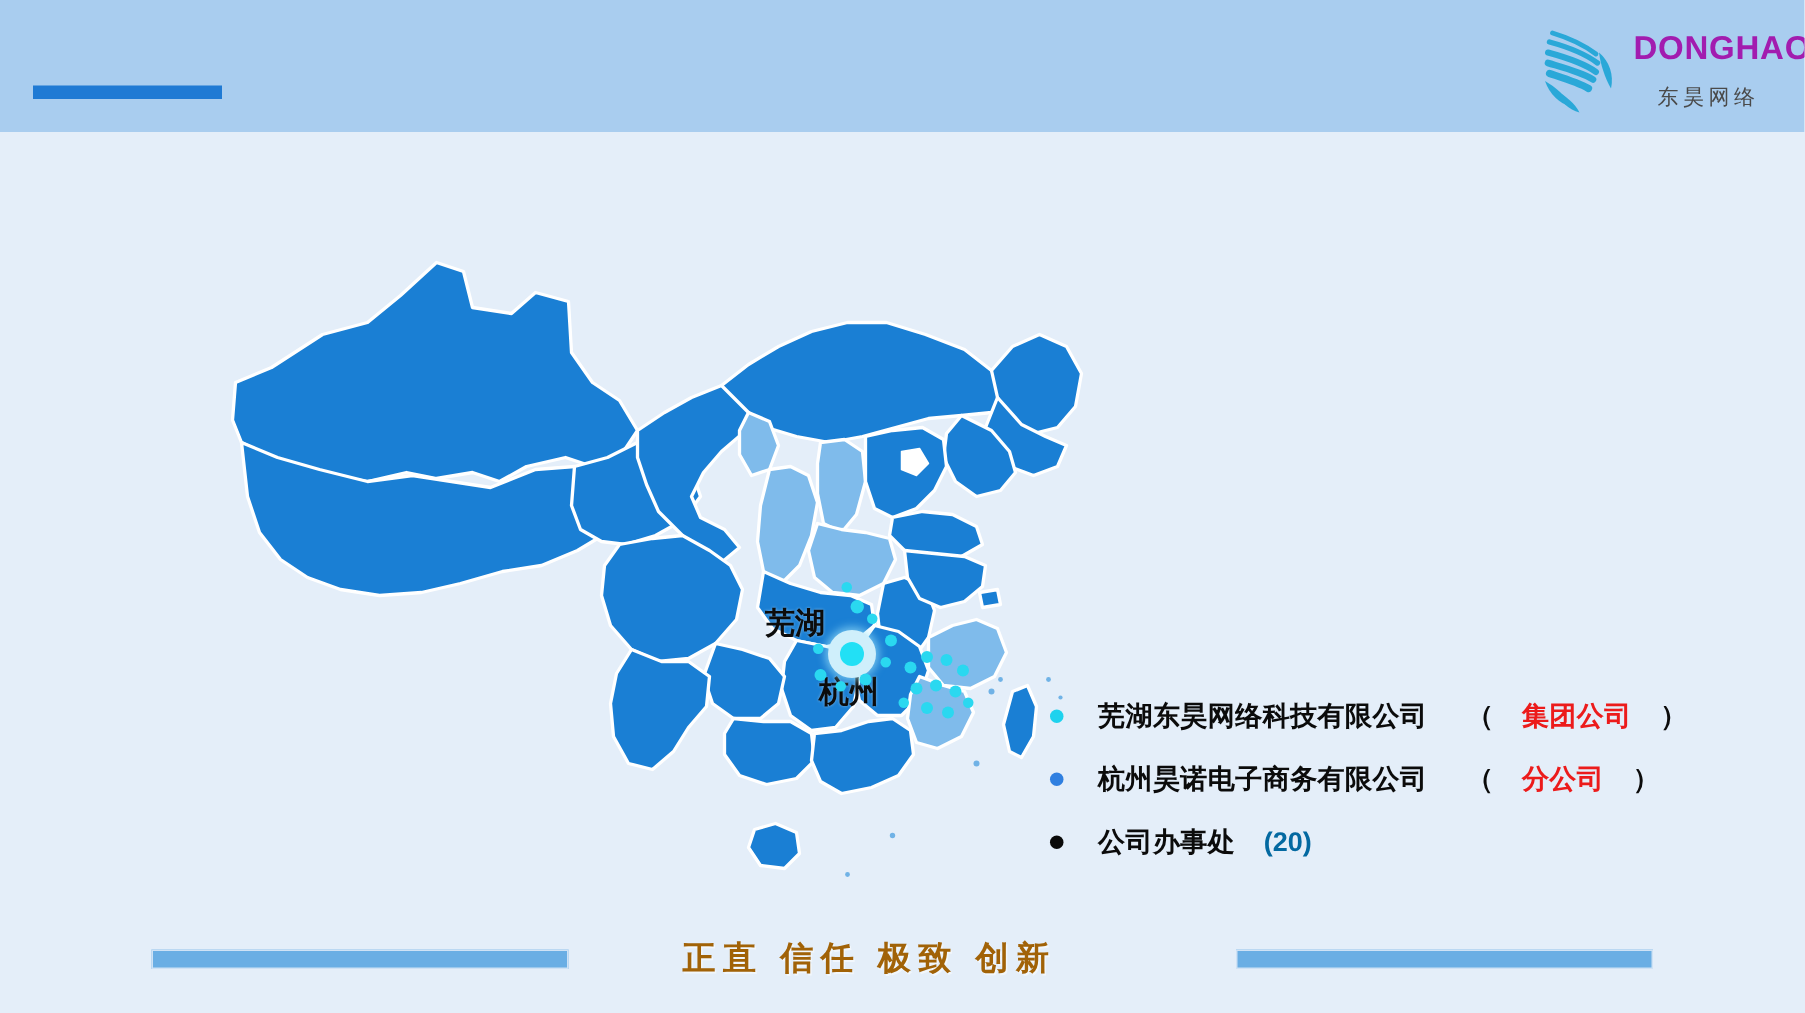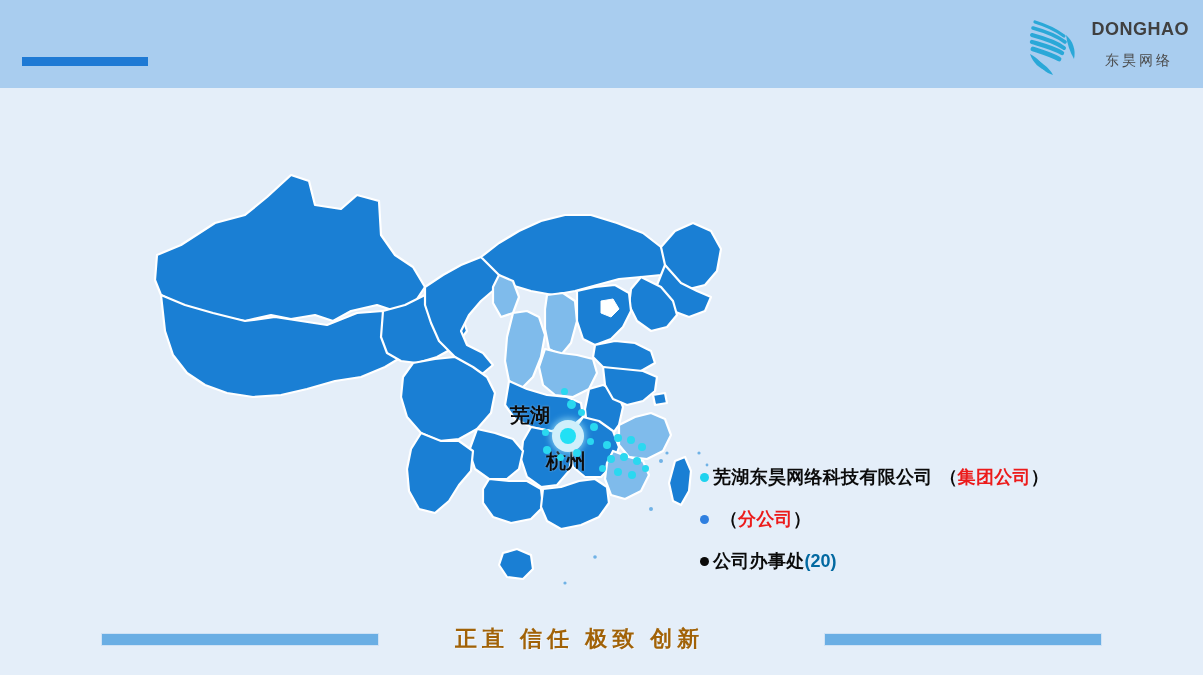--- a/index.html
+++ b/index.html
@@ -65,26 +65,25 @@
     height: 72px;
   }
   #logo-text {
     position: absolute;
     left: 78px;
     top: 14px;
     width: 100px;
     text-align: center;
   }
   #logo-name {
-    font-size: 18px;
-    font-weight: bold;
-    color: #404040;
+    font-size: 22px;
+    font-weight: bold;
+    color: #a21caf;
     letter-spacing: 0.5px;
     line-height: 1.05;
-    text-align: right;
   }
   #logo-sub {
     font-size: 14px;
     color: #4a4a4a;
     letter-spacing: 3px;
     margin-top: 14px;
     line-height: 1;
   }
 
   
@@ -140,20 +139,21 @@
     left: 700px;
     top: 462px;
     width: 420px;
   }
   .legend-row {
     display: flex;
     align-items: center;
     height: 30px;
     margin-bottom: 12px;
     white-space: nowrap;
+    gap: 19px;
   }
   .legend-bullet {
     width: 9px;
     height: 9px;
     border-radius: 50%;
     margin-right: 4px;
     flex: 0 0 auto;
   }
   .bullet-cyan { background: #1ed2ee; }
   .bullet-blue { background: #2f7fe0; }
@@ -344,20 +344,21 @@
     <div class="legend-row">
       <span class="legend-bullet bullet-cyan"></span>
       <span class="legend-text">芜湖东昊网络科技有限公司</span>
       <span class="legend-paren">（</span>
       <span class="legend-text legend-tag">集团公司</span>
       <span class="legend-paren" style="margin-left:0">）</span>
     </div>
 
     <div class="legend-row">
       <span class="legend-bullet bullet-blue"></span>
+      <span class="legend-text">杭州昊诺电子商务有限公司</span>
       <span class="legend-paren">（</span>
       <span class="legend-text legend-tag">分公司</span>
       <span class="legend-paren" style="margin-left:0">）</span>
     </div>
 
     <div class="legend-row">
       <span class="legend-bullet bullet-black"></span>
       <span class="legend-text">公司办事处</span>
       <span class="legend-tag-tight">(20)</span>
     </div>

